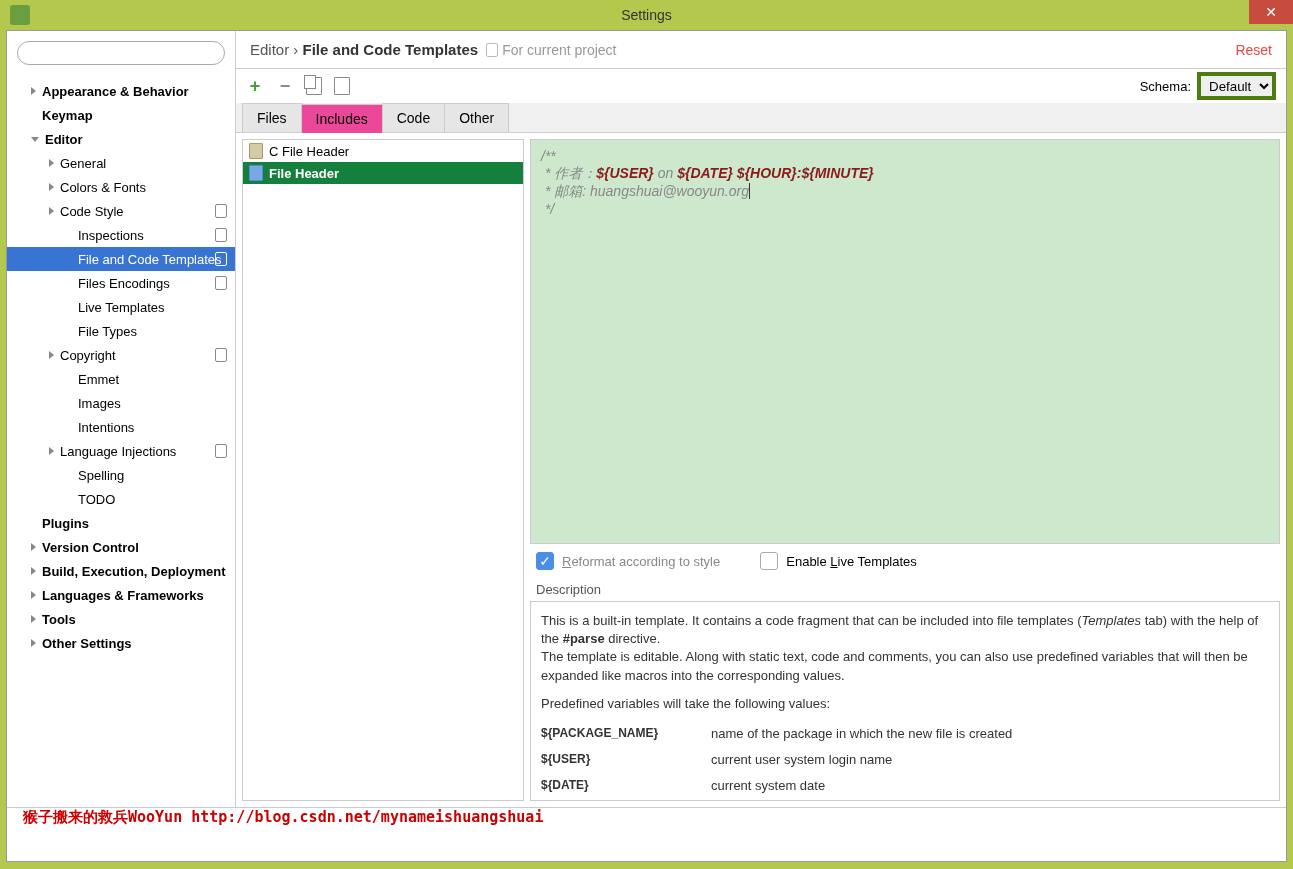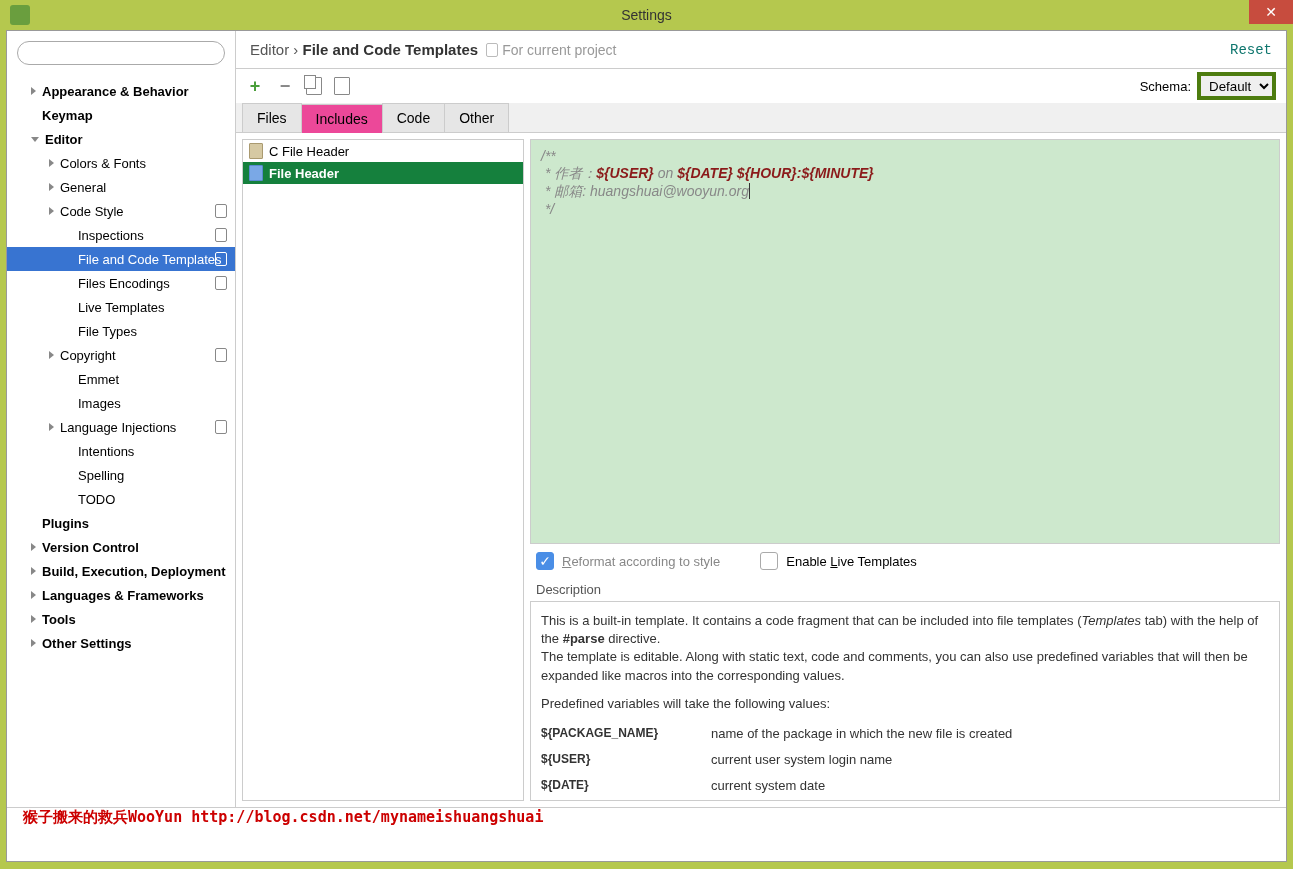--- a/index.html
+++ b/index.html
@@ -27,21 +27,21 @@
 .exp-right { border-top: 4px solid transparent; border-bottom: 4px solid transparent; border-left: 5px solid #888; }
 .exp-down { border-left: 4px solid transparent; border-right: 4px solid transparent; border-top: 5px solid #888; }
 .tree-badge { position: absolute; right: 8px; width: 12px; height: 14px; border: 1px solid #888; border-radius: 2px; }
 .tree-item.selected .tree-badge { border-color: #fff; }
 .main { flex: 1; display: flex; flex-direction: column; overflow: hidden; }
 .header { height: 38px; border-bottom: 1px solid #ccc; display: flex; align-items: center; padding: 0 14px; }
 .breadcrumb { font-size: 15px; color: #555; }
 .breadcrumb b { font-weight: bold; color: #333; }
 .scope { margin-left: 8px; color: #999; font-size: 14px; }
 .scope-icon { display: inline-block; width: 12px; height: 14px; border: 1px solid #bbb; border-radius: 2px; margin-right: 4px; vertical-align: -2px; }
-.reset { margin-left: auto; color: #0f766e; font-size: 14px; cursor: pointer; font-family: Liberation Mono, monospace; }
+.reset { margin-left: auto; color: #ef4444; font-size: 14px; cursor: pointer; }
 .toolbar { height: 34px; display: flex; align-items: center; padding: 0 10px; gap: 12px; }
 .tb-btn { width: 18px; height: 18px; cursor: pointer; display: flex; align-items: center; justify-content: center; font-size: 18px; font-weight: bold; }
 .tb-add { color: #4a9e3a; }
 .tb-sub { color: #888; }
 .tb-copy, .tb-paste { width: 16px; height: 18px; border: 1px solid #888; border-radius: 1px; position: relative; }
 .tb-copy:before { content: ""; position: absolute; width: 10px; height: 12px; border: 1px solid #888; top: -3px; left: -3px; background: #fff; }
 .schema { margin-left: auto; display: flex; align-items: center; gap: 6px; }
 .schema select { height: 28px; border: 4px solid #4d7c0f; padding: 0 4px; }
 .tabs { display: flex; border-bottom: 1px solid #ccc; padding-left: 6px; background: #f0f0f0; }
 .tab { padding: 6px 14px; border: 1px solid #ccc; border-bottom: none; background: #e6e6e6; margin-right: -1px; cursor: pointer; font-size: 14px; }
@@ -103,28 +103,28 @@
           <div class="tree-item l1 bold">
             <div style="width: 11px;"></div>
             <span>Keymap</span>
           </div>
           <div class="tree-item l1 bold">
             <div class="expander exp-down"></div>
             <span>Editor</span>
           </div>
           <div class="tree-item l2">
             <div class="expander exp-right"></div>
+            <span>General</span>
+          </div>
+          <div class="tree-item l2">
+            <div class="expander exp-right"></div>
             <span>Colors &amp; Fonts</span>
           </div>
           <div class="tree-item l2">
             <div class="expander exp-right"></div>
-            <span>General</span>
-          </div>
-          <div class="tree-item l2">
-            <div class="expander exp-right"></div>
             <span>Code Style</span>
             <div class="tree-badge"></div>
           </div>
           <div class="tree-item l3">
             <div style="width: 11px;"></div>
             <span>Inspections</span>
             <div class="tree-badge"></div>
           </div>
           <div class="tree-item l3 selected">
             <div style="width: 11px;"></div>
@@ -150,28 +150,28 @@
             <div class="tree-badge"></div>
           </div>
           <div class="tree-item l3">
             <div style="width: 11px;"></div>
             <span>Emmet</span>
           </div>
           <div class="tree-item l3">
             <div style="width: 11px;"></div>
             <span>Images</span>
           </div>
+          <div class="tree-item l3">
+            <div style="width: 11px;"></div>
+            <span>Intentions</span>
+          </div>
           <div class="tree-item l2">
             <div class="expander exp-right"></div>
             <span>Language Injections</span>
             <div class="tree-badge"></div>
-          </div>
-          <div class="tree-item l3">
-            <div style="width: 11px;"></div>
-            <span>Intentions</span>
           </div>
           <div class="tree-item l3">
             <div style="width: 11px;"></div>
             <span>Spelling</span>
           </div>
           <div class="tree-item l3">
             <div style="width: 11px;"></div>
             <span>TODO</span>
           </div>
           <div class="tree-item l1 bold">

